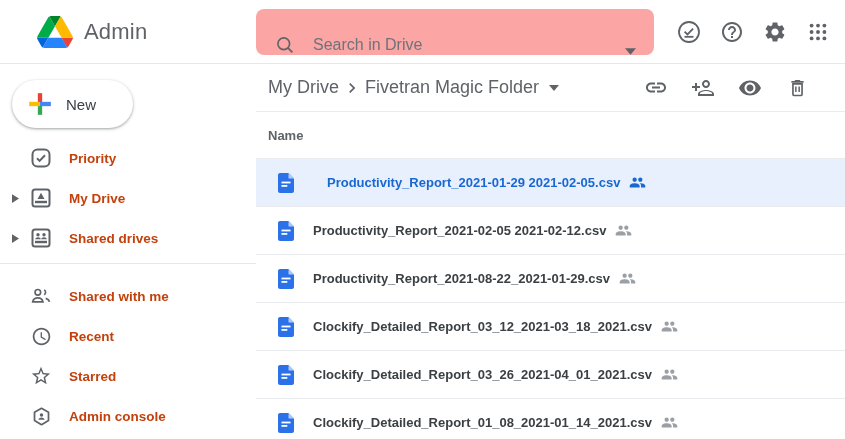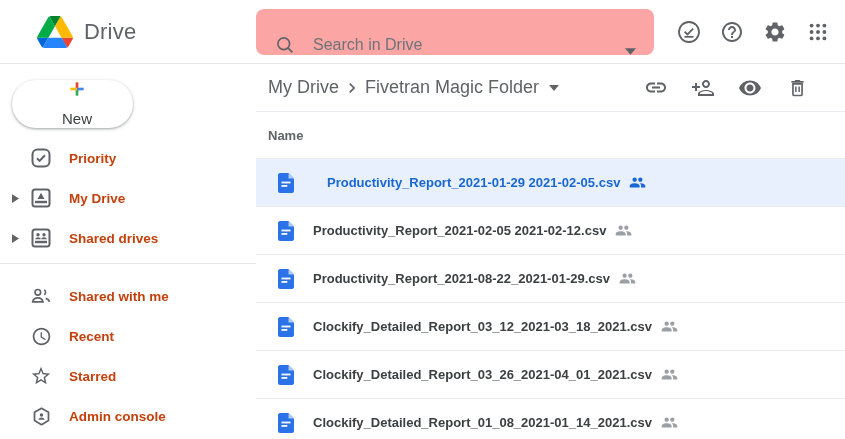--- a/index.html
+++ b/index.html
@@ -20,21 +20,21 @@
   .header-actions{margin-left:auto;margin-right:15px;display:flex;align-items:center;gap:19px;}
   .icon-btn{width:24px;height:24px;display:flex;align-items:center;justify-content:center;cursor:pointer;flex:none;background:none;border:0;padding:0;}
 
   
   .app-body{display:flex;height:375px;}
 
   
   .sidebar{width:256px;flex:none;padding-top:16px;}
   .new-btn{margin-left:12px;margin-bottom:10px;width:121px;height:48px;border-radius:24px;background:#fff;border:0;
     box-shadow:0 1px 2px 0 rgba(60,64,67,.30),0 1px 3px 1px rgba(60,64,67,.15);
-    display:flex;align-items:center;gap:13px;padding-left:15px;cursor:pointer;flex-direction:column;}
+    display:flex;align-items:center;gap:13px;padding-left:15px;cursor:pointer;}
   .new-label{font-size:15px;color:#3c4043;font-weight:500;}
   .nav-item{height:40px;display:flex;align-items:center;padding-left:12px;cursor:pointer;white-space:nowrap;}
   .nav-caret{width:8px;margin-right:10px;flex:none;display:flex;}
   .nav-icon{width:22px;flex:none;display:flex;justify-content:center;color:#5f6368;}
   .nav-label{margin-left:17px;font-size:13.5px;font-weight:bold;color:#c2410c;}
   .sidebar-divider{border:0;border-top:1px solid #e6e8ea;margin:5px 0 12px 0;}
 
   
   .main{flex:1;min-width:0;display:flex;flex-direction:column;}
   .breadcrumb-bar{height:48px;flex:none;display:flex;align-items:center;padding:0 36px 0 12px;border-bottom:1px solid #e9ebee;}
@@ -61,21 +61,21 @@
 <div class="header">
   <div class="brand">
     <svg width="36" height="32" viewBox="0 0 87.3 78">
       <path fill="#0066da" d="m6.6 66.85 3.85 6.65c.8 1.4 1.95 2.5 3.3 3.3l13.75-23.8h-27.5c0 1.55.4 3.1 1.2 4.5z"></path>
       <path fill="#00ac47" d="m43.65 25-13.75-23.8c-1.35.8-2.5 1.9-3.3 3.3l-25.4 44a9.06 9.06 0 0 0-1.2 4.5h27.5z"></path>
       <path fill="#ea4335" d="m73.55 76.8c1.35-.8 2.5-1.9 3.3-3.3l1.6-2.75 7.65-13.25c.8-1.4 1.2-2.95 1.2-4.5h-27.5l5.85 11.5z"></path>
       <path fill="#00832d" d="m43.65 25 13.75-23.8c-1.35-.8-2.9-1.2-4.5-1.2h-18.5c-1.6 0-3.15.45-4.5 1.2z"></path>
       <path fill="#2684fc" d="m59.8 53h-32.3l-13.75 23.8c1.35.8 2.9 1.2 4.5 1.2h50.8c1.6 0 3.15-.45 4.5-1.2z"></path>
       <path fill="#ffba00" d="m73.4 26.5-12.7-22c-.8-1.4-1.95-2.5-3.3-3.3l-13.75 23.8 16.15 28h27.45c0-1.55-.4-3.1-1.2-4.5z"></path>
     </svg>
-    <span class="brand-name">Drive</span>
+    <span class="brand-name">Admin</span>
   </div>
 
   <div class="searchbar">
     <svg class="search-icon" width="20" height="20" viewBox="0 0 24 24">
       <path fill="none" stroke="#5f6368" stroke-width="2" d="M10.5 3.5a7 7 0 1 1 0 14 7 7 0 0 1 0-14z"></path>
       <path stroke="#5f6368" stroke-width="2.2" d="m15.8 15.8 5 5"></path>
     </svg>
     <input class="search-input" placeholder="Search in Drive" style="">
     <svg class="search-caret" width="11" height="7" viewBox="0 0 10 6">
       <path d="M0 0h10L5 6z" fill="#5f6368"></path>

